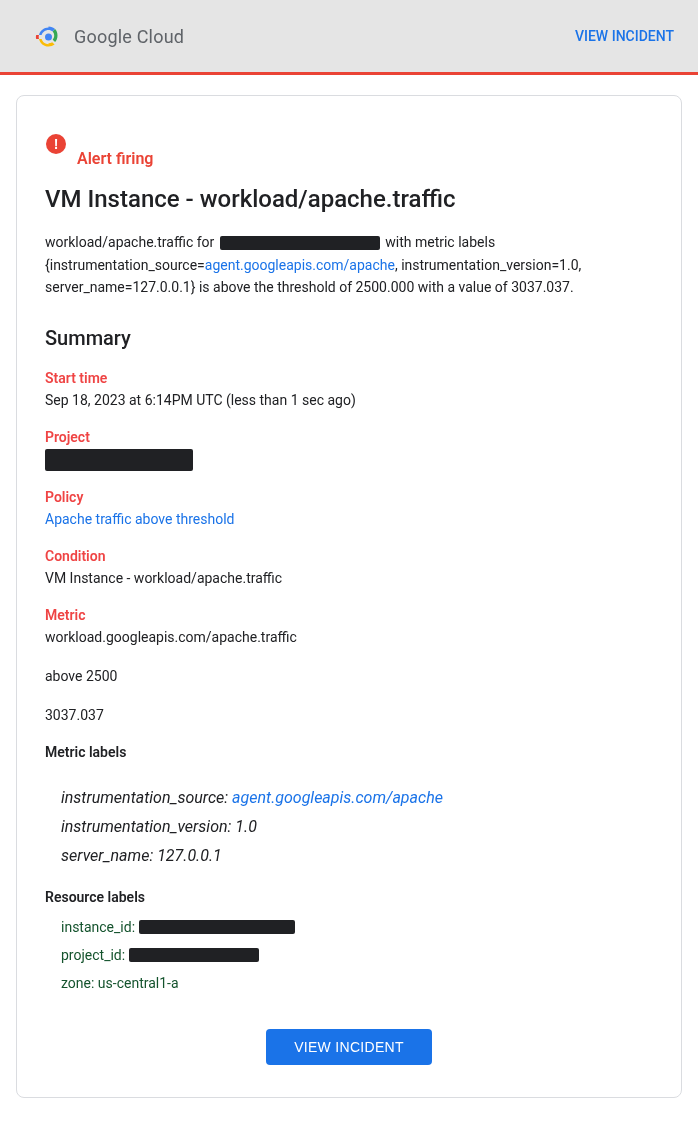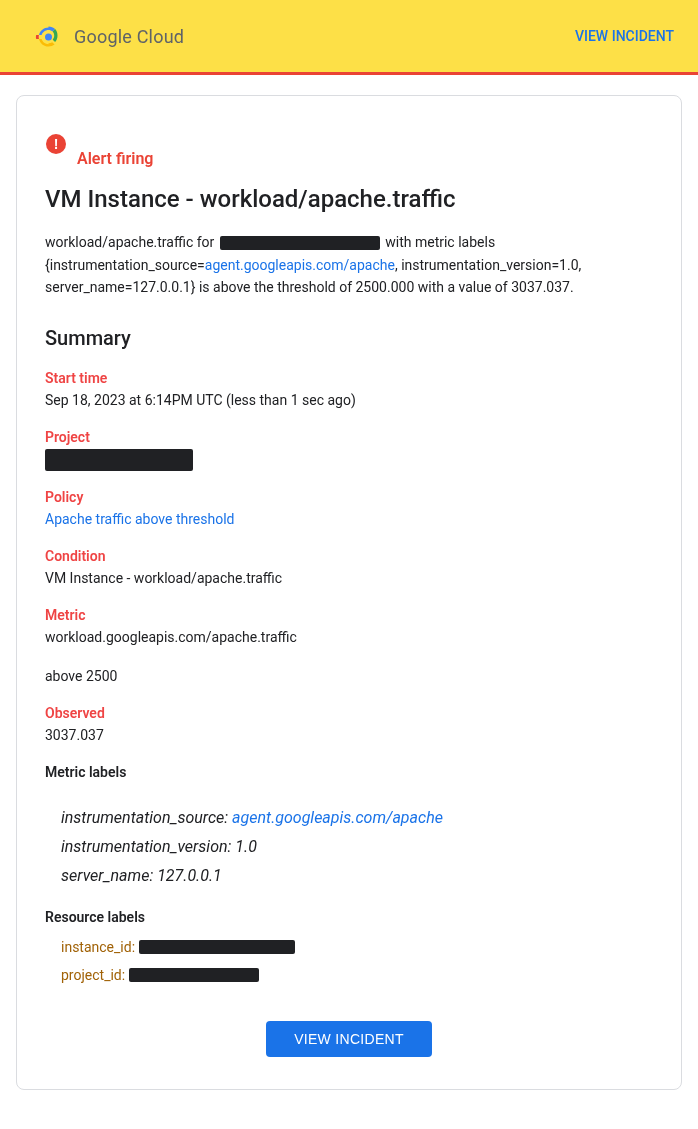--- a/index.html
+++ b/index.html
@@ -16,21 +16,21 @@
       color: #202124;
       font-size: 14px;
     }
 
     
     .header {
       display: flex;
       align-items: center;
       justify-content: space-between;
       padding: 16px 24px;
-      background: #fde047;
+      background: #e5e5e5;
     }
 
     .logo-container {
       display: flex;
       align-items: center;
       gap: 10px;
     }
 
     .logo-icon {
       width: 40px;
@@ -193,21 +193,21 @@
 
     .resource-labels-heading {
       font-size: 14px;
       font-weight: 600;
       color: #202124;
       margin-bottom: 8px;
     }
 
     .resource-label-row {
       font-size: 14px;
-      color: #a16207;
+      color: #14532d;
       padding-left: 16px;
       line-height: 2;
       display: flex;
       align-items: center;
       gap: 4px;
     }
 
     .resource-redacted {
       display: inline-block;
       background: #202124;
@@ -308,21 +308,20 @@
   <div class="info-block">
     <div class="info-label">Metric</div>
     <div class="info-value">workload.googleapis.com/apache.traffic</div>
   </div>
 
   <div class="info-block">
     <div class="info-value">above 2500</div>
   </div>
 
   <div class="info-block">
-    <div class="info-label">Observed</div>
     <div class="info-value">3037.037</div>
   </div>
 
   <div class="metric-labels-section">
     <div class="metric-labels-heading">Metric labels</div>
     <div class="metric-label-row">
       instrumentation_source: <a>agent.googleapis.com/apache</a>
     </div>
     <div class="metric-label-row">
       instrumentation_version: 1.0
@@ -333,19 +332,22 @@
   </div>
 
   <div class="resource-labels-section">
     <div class="resource-labels-heading">Resource labels</div>
     <div class="resource-label-row">
       instance_id: <span class="resource-redacted" style="width: 156px;">&nbsp;</span>
     </div>
     <div class="resource-label-row">
       project_id: <span class="resource-redacted" style="width: 130px;">&nbsp;</span>
     </div>
+    <div class="resource-label-row">
+      zone: us-central1-a
+    </div>
   </div>
 
   <div class="view-incident-btn-container">
     <button class="view-incident-btn">VIEW INCIDENT</button>
   </div>
 
 </div>
 
 </body></html>

